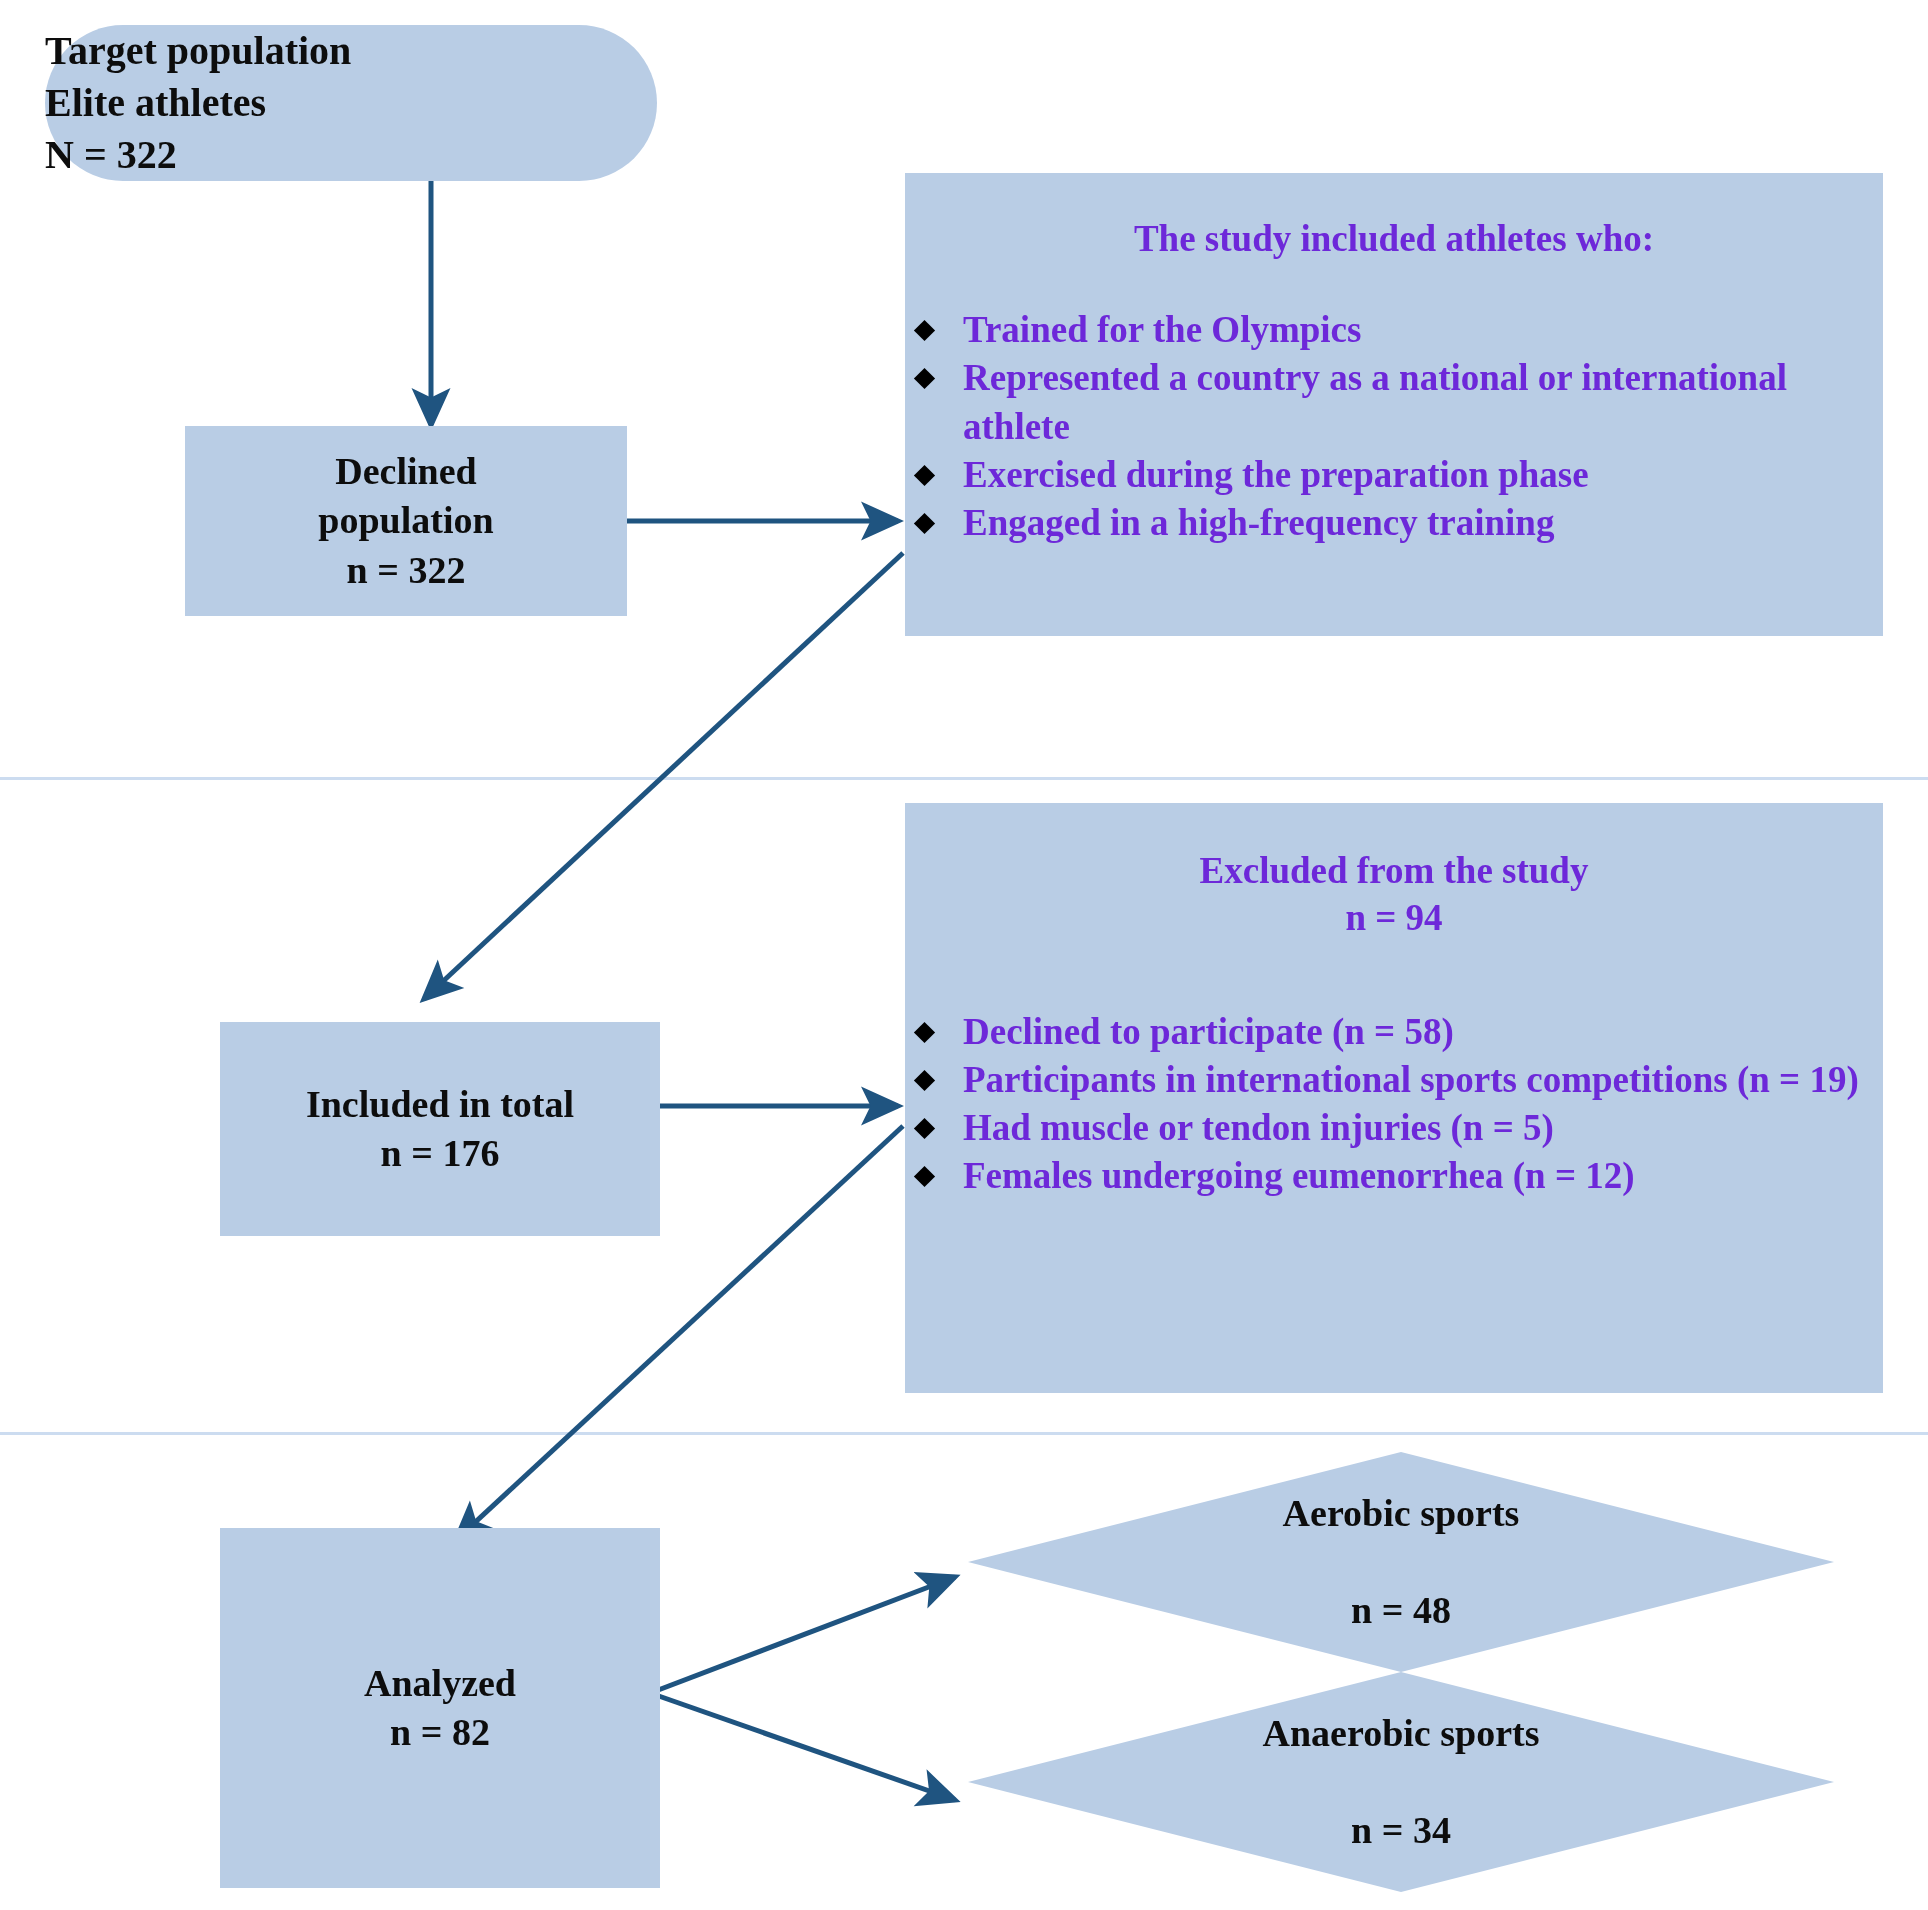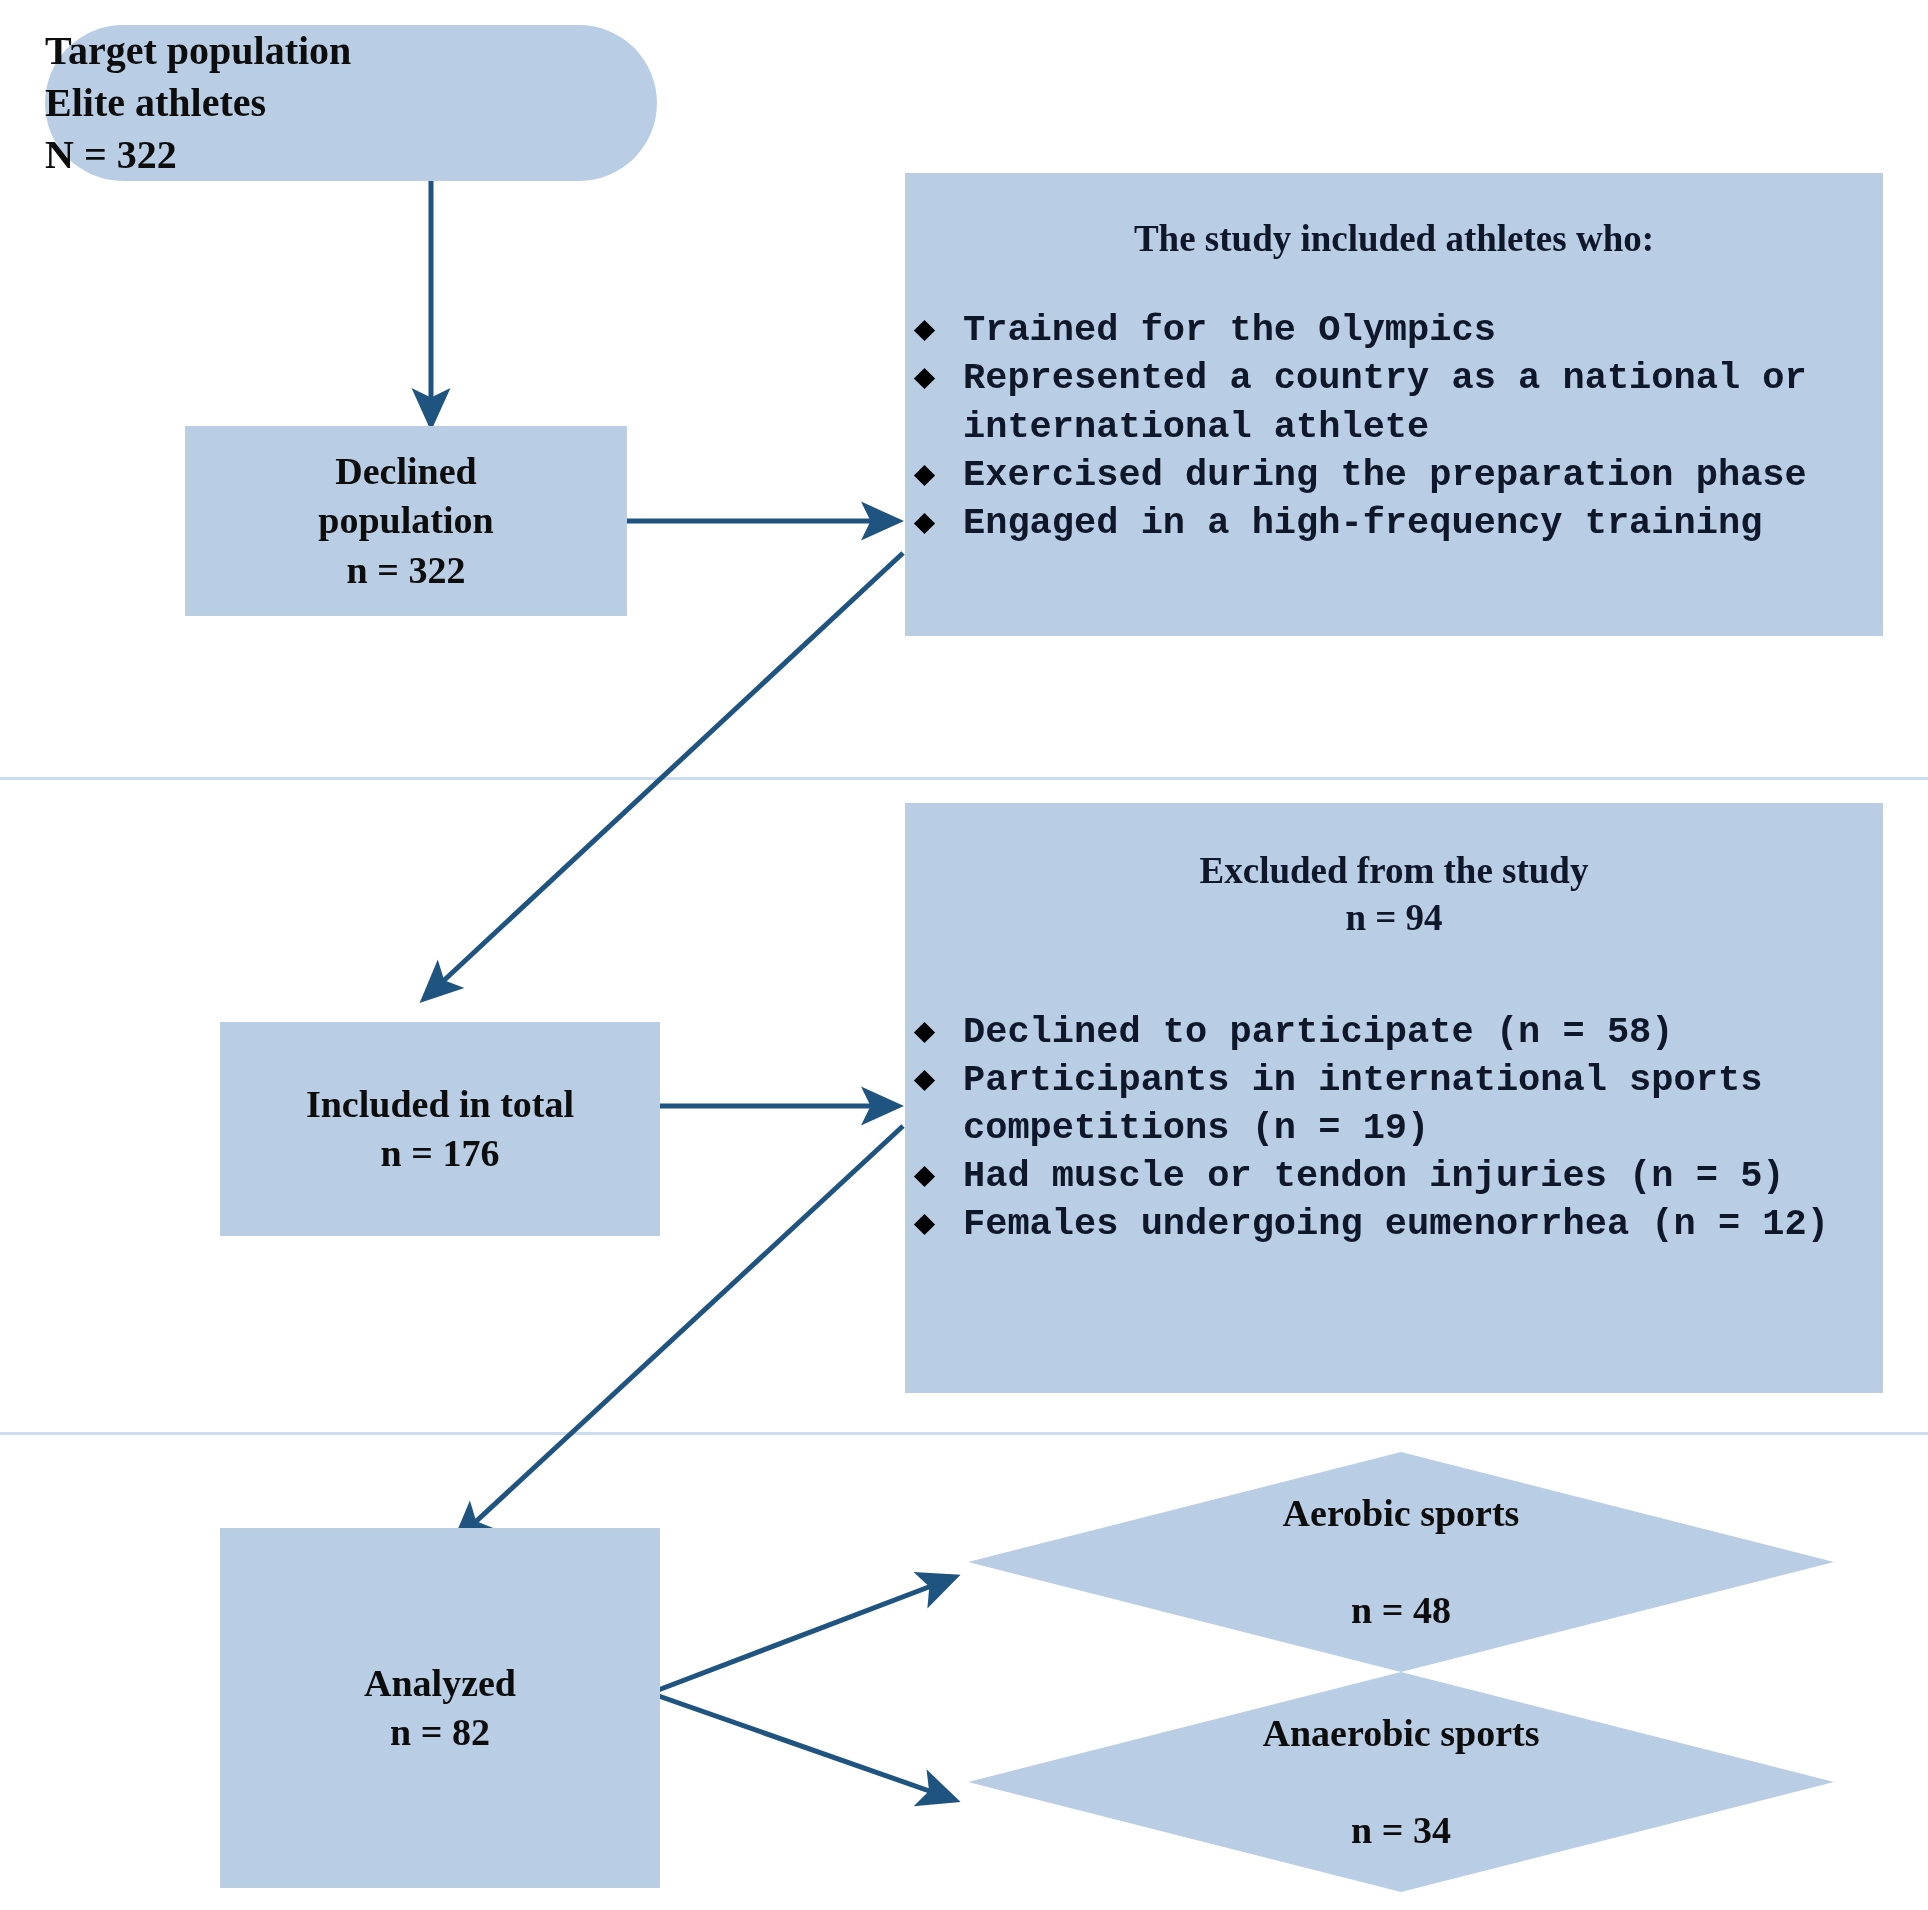--- a/index.html
+++ b/index.html
@@ -53,34 +53,33 @@
     font-weight: bold;
     line-height: 1.30;
     white-space: pre;
   }
 
   
   .criteria {
     position: absolute;
     background: #b9cde5;
     box-sizing: border-box;
-    color: #0f172a;
+    color: #6d28d9;
     padding: 0;
   }
   .criteria-head {
     text-align: center;
     font-weight: bold;
     line-height: 1.28;
     white-space: pre-line;
   }
   .criteria-list {
     list-style: none;
     margin: 0;
     padding: 0;
-    font-family: Liberation Mono, monospace;
   }
   .criteria-list li {
     position: relative;
     font-weight: bold;
     line-height: 1.30;
     padding-left: 58px;
   }
   .bullet-diamond {
     position: absolute;
     left: 12px;

